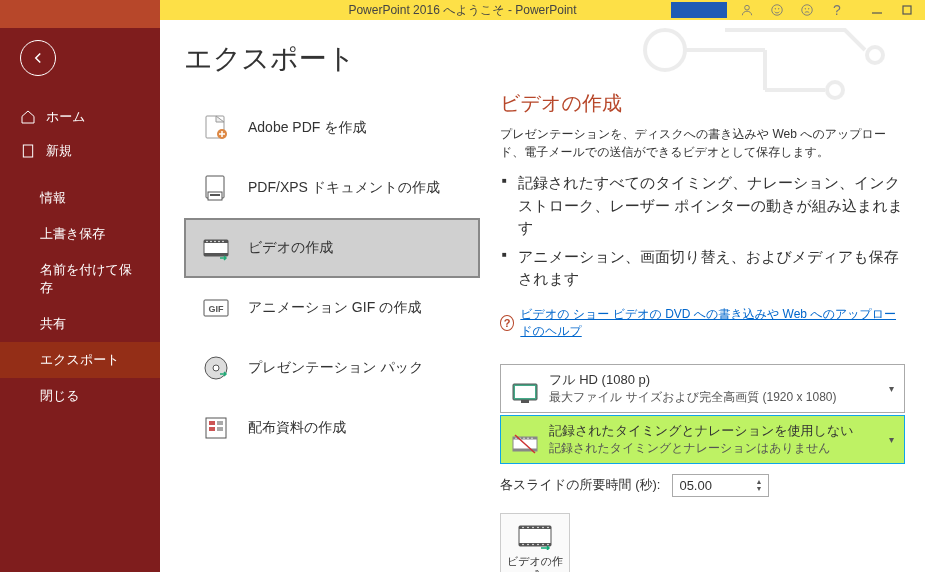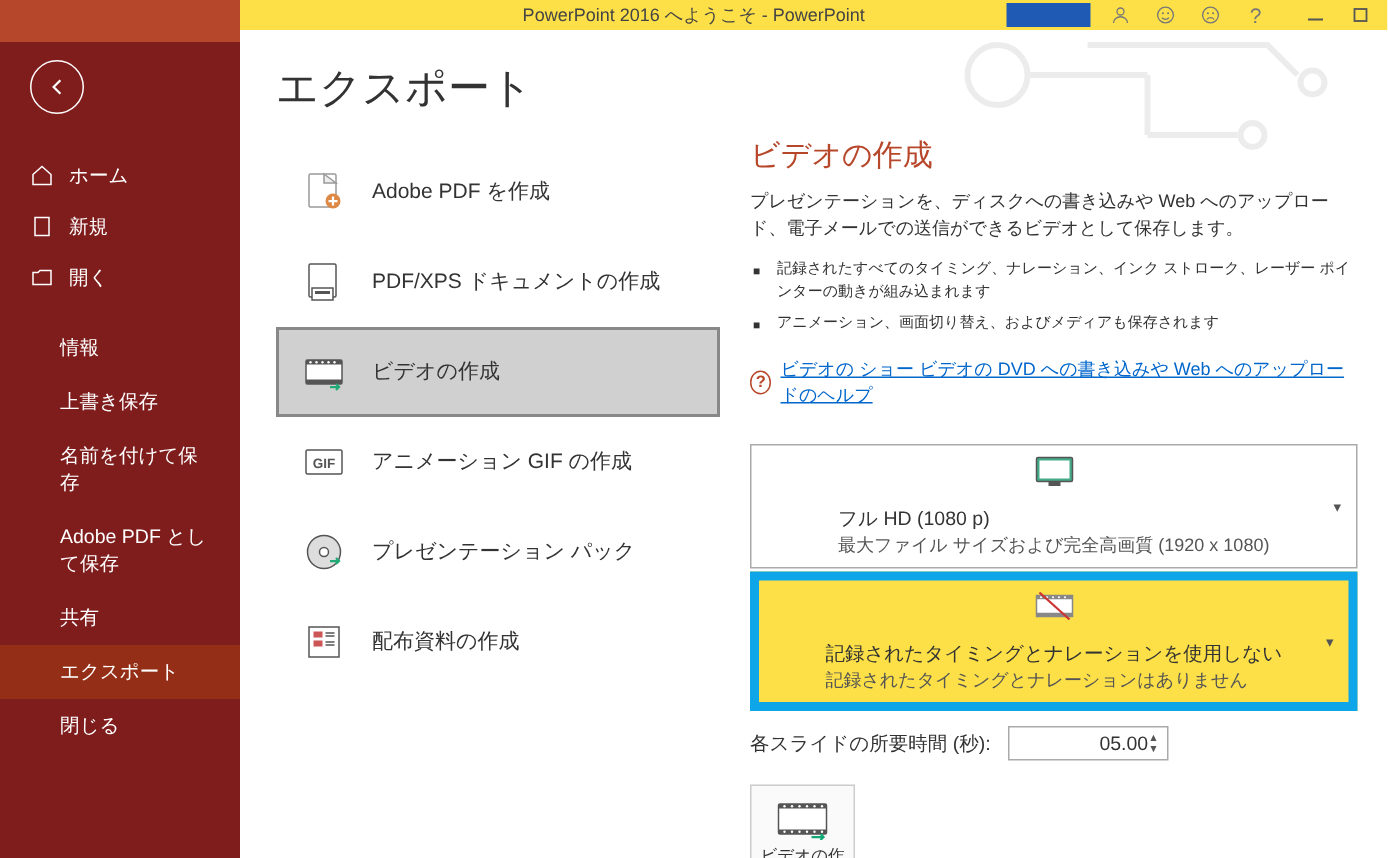--- a/index.html
+++ b/index.html
@@ -34,36 +34,36 @@
   .col-export { width: 330px; padding: 20px 10px 20px 24px; }
   .page-title { font-size: 28px; font-weight: 400; color: #333; margin-bottom: 20px; }
   .export-item { display: flex; align-items: center; gap: 16px; padding: 12px 14px; font-size: 14px; color: #333; cursor: pointer; border: 2px solid transparent; position: relative; }
   .export-item.selected { background: #d0d0d0; border: 2px solid #888; }
   .export-item .eicon { width: 32px; height: 32px; display: flex; align-items: center; justify-content: center; flex-shrink: 0; }
   
   .col-detail { flex: 1; padding: 70px 20px 20px 10px; position: relative; }
   .detail-title { font-size: 20px; color: #b7472a; margin-bottom: 8px; }
   .detail-desc { font-size: 12px; color: #333; margin-bottom: 8px; line-height: 1.5; }
   .bullet-list { list-style: none; padding-left: 18px; margin-bottom: 12px; }
-  .bullet-list li { position: relative; font-size: 10px; color: #333; padding: 3px 0; line-height: 1.5; }
+  .bullet-list li { position: relative; font-size: 15px; color: #333; padding: 3px 0; line-height: 1.5; }
   .bullet-list li::before { content: "■"; position: absolute; left: -16px; font-size: 8px; top: 6px; }
   .help-link { display: flex; align-items: center; gap: 6px; font-size: 12px; margin-bottom: 24px; }
   .help-link a { color: #0066cc; text-decoration: underline; }
   .help-link .qicon { width: 16px; height: 16px; border: 1.5px solid #b7472a; border-radius: 50%; display: flex; align-items: center; justify-content: center; color: #b7472a; font-size: 11px; font-weight: bold; }
   
-  .dropdown { border: 1px solid #aaa; padding: 6px 10px; display: flex; align-items: center; gap: 10px; margin-bottom: 2px; position: relative; cursor: pointer; flex-direction: column; }
-  .dropdown.warn { border: 6px solid #0ea5e9; background: #fde047; }
+  .dropdown { border: 1px solid #aaa; padding: 6px 10px; display: flex; align-items: flex-end; gap: 10px; margin-bottom: 2px; position: relative; cursor: pointer; }
+  .dropdown.warn { border: 1px solid #0ea5e9; background: #bef264; }
   .dropdown .dicon { width: 28px; height: 24px; display: flex; align-items: center; justify-content: center; flex-shrink: 0; }
   .dropdown .dtext { flex: 1; }
   .dropdown .dtext .line1 { font-size: 13px; color: #333; }
   .dropdown .dtext .line2 { font-size: 12px; color: #555; margin-top: 0; }
   .dropdown .arrow { position: absolute; right: 10px; top: 50%; transform: translateY(-50%); font-size: 10px; color: #555; }
   
   .time-row { display: flex; align-items: center; gap: 12px; margin: 10px 0 16px; font-size: 13px; color: #333; }
-  .time-input { border: 1px solid #aaa; padding: 3px 6px; width: 107px; font-size: 13px; display: flex; align-items: center; justify-content: flex-end; }
+  .time-input { border: 1px solid #aaa; padding: 3px 6px; width: 97px; font-size: 13px; display: flex; align-items: center; justify-content: space-between; }
   .time-input .spin { display: flex; flex-direction: column; font-size: 7px; line-height: 7px; color: #555; cursor: pointer; }
   
   .create-btn { border: 1px solid #ccc; background: #fafafa; width: 70px; padding: 8px 4px; display: flex; flex-direction: column; align-items: center; gap: 4px; cursor: pointer; }
   .create-btn .cicon { width: 36px; height: 28px; }
   .create-btn .clabel { font-size: 11px; color: #333; text-align: center; line-height: 1.3; }
 </style>
 </head>
 <body>
 
 <div class="titlebar">
@@ -120,38 +120,29 @@
           <path d="M3 11l9-8 9 8v10H3z"></path>
         </svg>
       <span>ホーム</span>
     </div>
     <div class="nav-item">
       <svg viewBox="0 0 24 24" fill="none" stroke="#fff" stroke-width="1.5">
           <rect x="5" y="3" width="14" height="18"></rect>
         </svg>
       <span>新規</span>
     </div>
-    <div class="nav-item">
-      <svg viewBox="0 0 24 24" fill="none" stroke="#fff" stroke-width="1.5">
-          <path d="M3 7h5l2-2h11v14H3z"></path>
-        </svg>
-      <span>開く</span>
-    </div>
     <div class="nav-spacer"></div>
     <div class="nav-item sub">
       <span>情報</span>
     </div>
     <div class="nav-item sub">
       <span>上書き保存</span>
     </div>
     <div class="nav-item sub">
       <span>名前を付けて保存</span>
-    </div>
-    <div class="nav-item sub">
-      <span>Adobe PDF として保存</span>
     </div>
     <div class="nav-item sub">
       <span>共有</span>
     </div>
     <div class="nav-item sub active">
       <span>エクスポート</span>
     </div>
     <div class="nav-item sub">
       <span>閉じる</span>
     </div>

